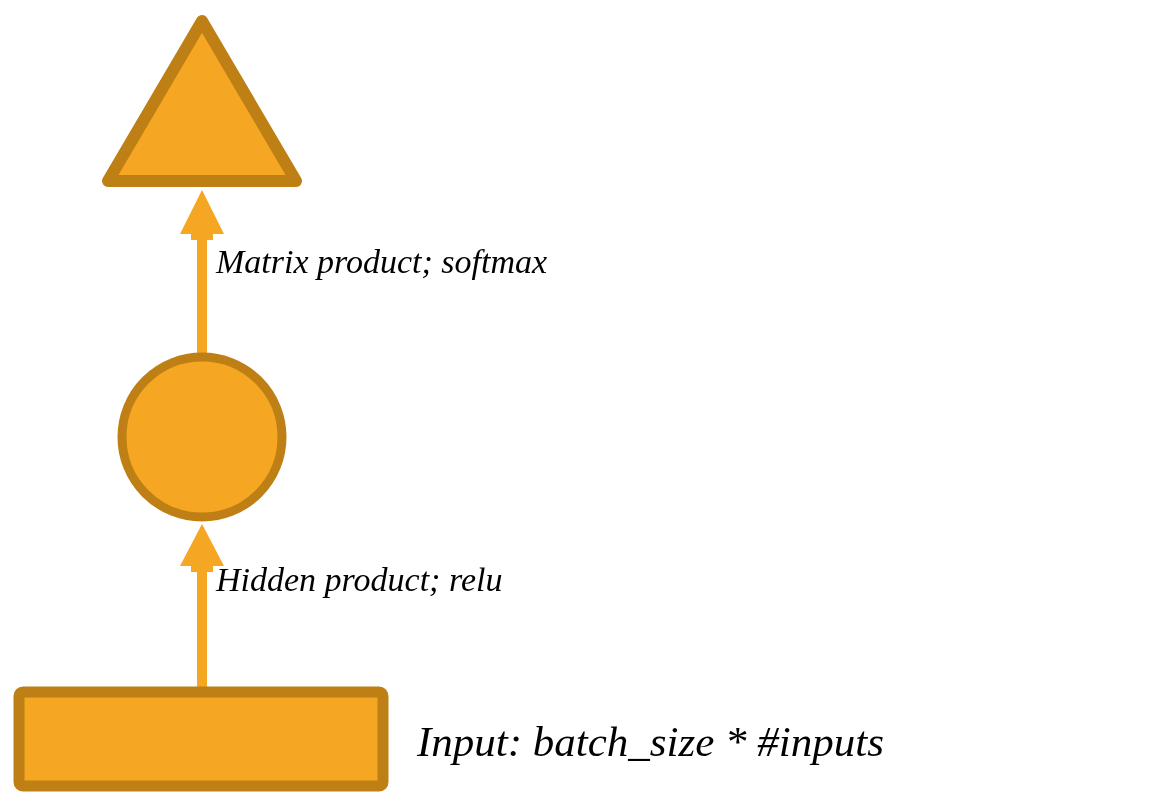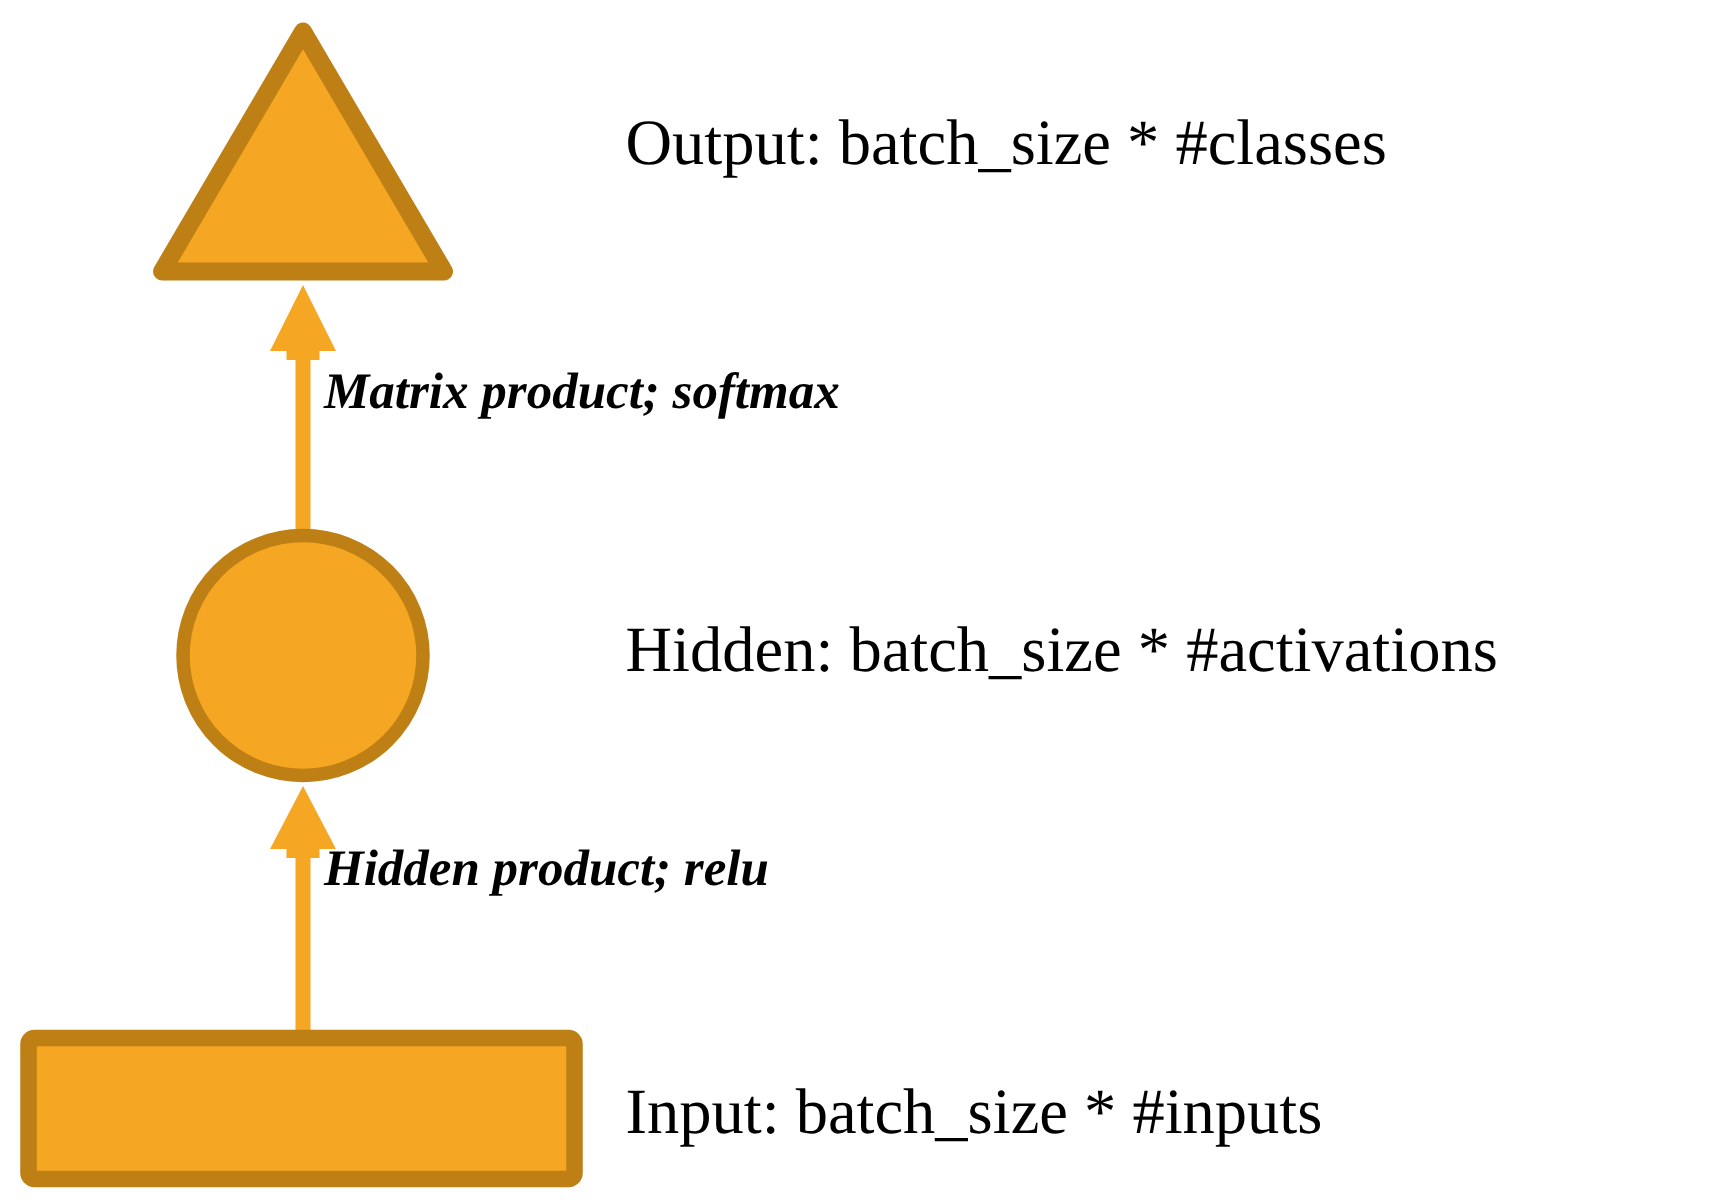--- a/index.html
+++ b/index.html
@@ -33,25 +33,25 @@
     font-family: "Liberation Serif", serif;
     line-height: 1;
   }
   .label-layer {
     font-size: 43px;
     font-weight: 400;
   }
   .label-edge {
     font-size: 34px;
     font-style: italic;
-    font-weight: 700;
+    font-weight: 400;
   }
   #label-output   { left: 417px; top: 74px;  }
   #label-hidden   { left: 417px; top: 412px; }
-  #label-input    { left: 417px; top: 720px; }
+  #label-input    { left: 417px; top: 720px; font-style: italic; }
   #label-softmax  { left: 216px; top: 245px; }
   #label-relu     { left: 216px; top: 563px; }
 </style>
 </head>
 <body>
 
 <div id="canvas">
 
   <svg class="shape-layer" viewBox="0 0 1152 800" xmlns="http://www.w3.org/2000/svg">
 
@@ -71,23 +71,21 @@
 
     <g>
       <circle cx="202" cy="437" r="80" fill="#F5A623" stroke="#BE7F14" stroke-width="9"></circle>
     </g>
 
     <g>
       <rect x="19" y="692" width="364" height="94" rx="4" ry="4" fill="#F5A623" stroke="#BE7F14" stroke-width="11"></rect>
     </g>
   </svg>
 
-  <div class="label label-layer" id="label-output">Output: batch_size * #classes</div>
 
   <div class="label label-edge" id="label-softmax">Matrix product; softmax</div>
 
-  <div class="label label-layer" id="label-hidden">Hidden: batch_size * #activations</div>
 
   <div class="label label-edge" id="label-relu">Hidden product; relu</div>
 
   <div class="label label-layer" id="label-input">Input: batch_size * #inputs</div>
 
 </div>
 
 </body></html>

